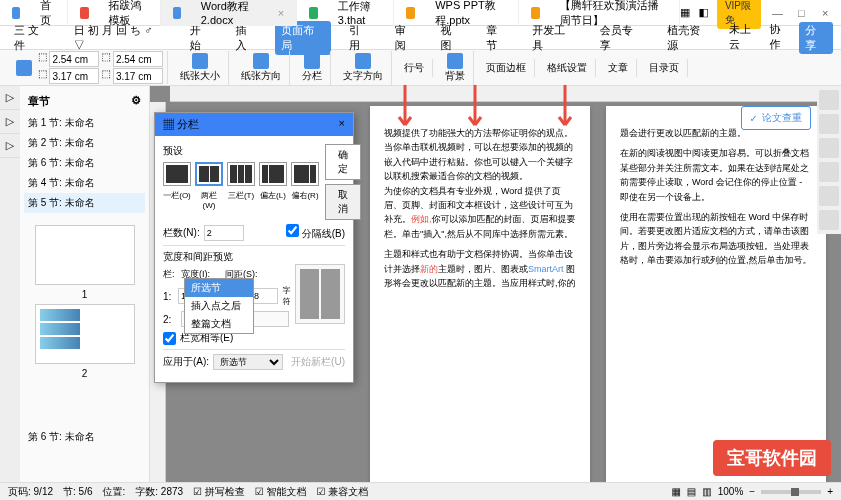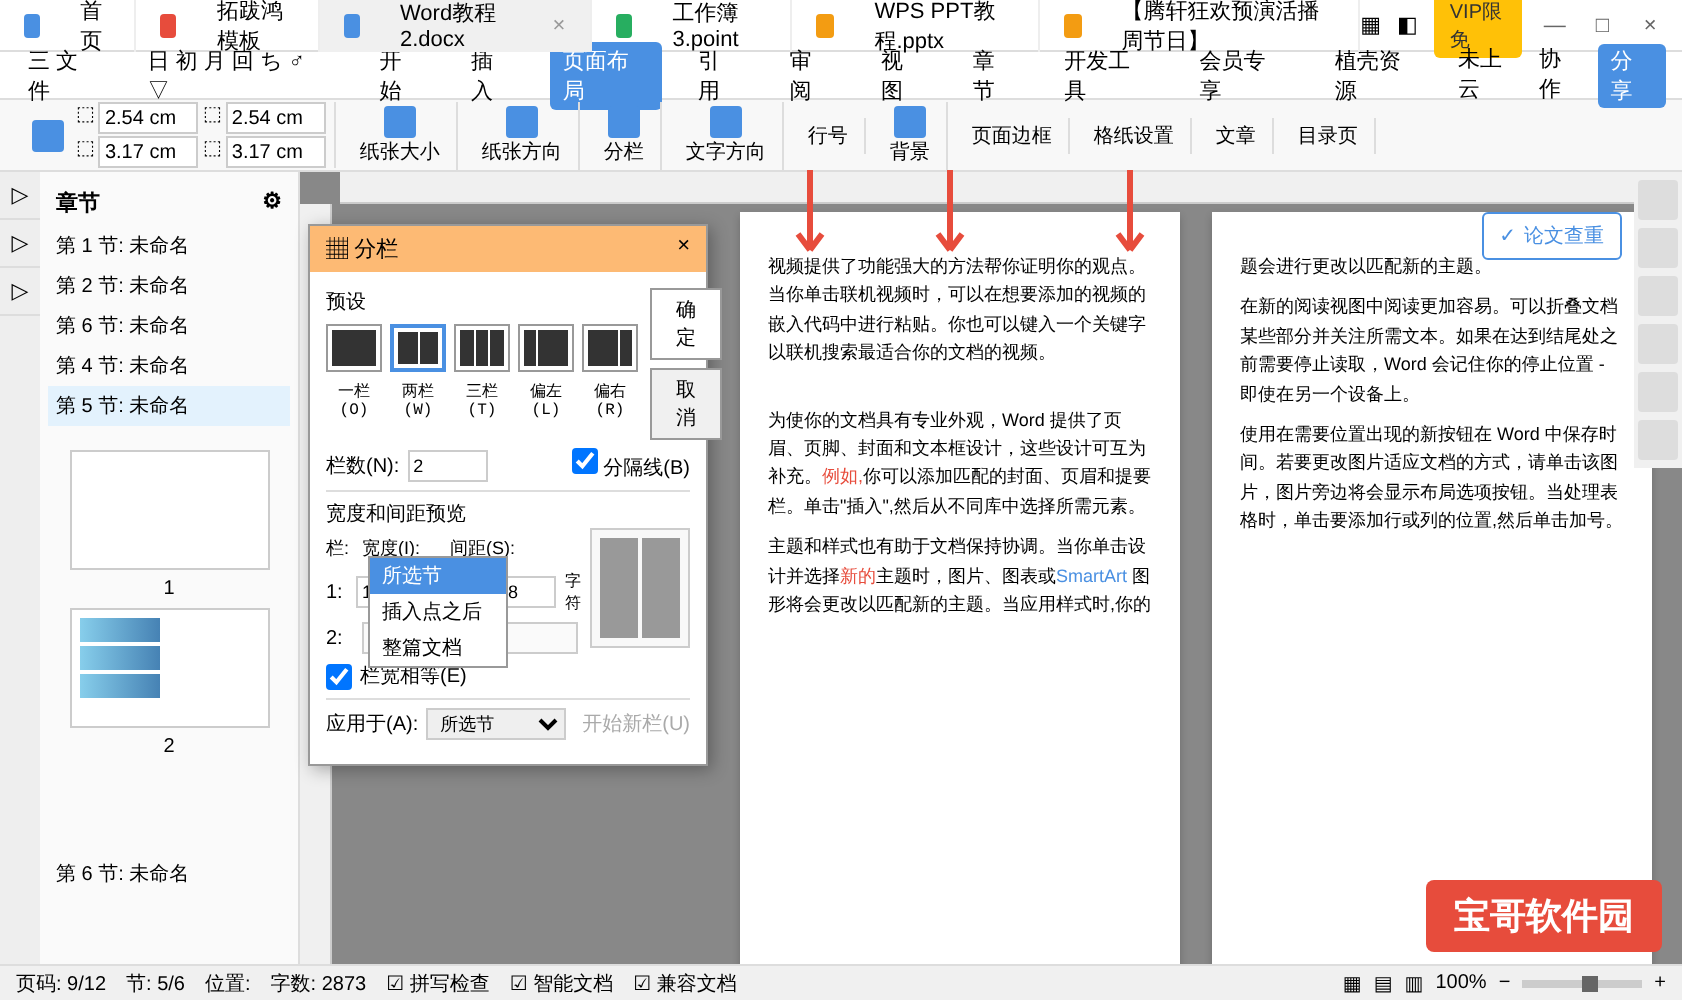--- a/index.html
+++ b/index.html
@@ -46,28 +46,28 @@
 .ruler-h { position: absolute; top: 0; left: 20px; right: 0; height: 16px; background: #f0f0f0; border-bottom: 1px solid #ccc; }
 .ruler-v { position: absolute; top: 16px; left: 0; width: 16px; bottom: 0; background: #f0f0f0; border-right: 1px solid #ccc; }
 .page { background: #fff; width: 220px; min-height: 400px; padding: 20px 14px; font-size: 9px; line-height: 1.6; box-shadow: 0 2px 4px rgba(0,0,0,0.2); }
 .red-text { color: #e74c3c; }
 .blue-text { color: #4a90e2; }
 .right-toolbar { position: absolute; right: 0; top: 86px; width: 24px; background: #f0f0f0; display: flex; flex-direction: column; gap: 4px; padding: 4px 0; }
 .right-tool { width: 20px; height: 20px; margin: 0 auto; background: #ddd; border-radius: 2px; }
 .review-btn { border: 1px solid #4a90e2; color: #4a90e2; padding: 4px 8px; border-radius: 3px; display: inline-flex; align-items: center; gap: 4px; font-size: 10px; }
 
 .dialog { position: absolute; left: 154px; top: 112px; width: 200px; background: #fff; border: 1px solid #999; box-shadow: 2px 2px 8px rgba(0,0,0,0.3); z-index: 100; }
-.dialog-title { background: #fdba74; padding: 4px 8px; display: flex; justify-content: space-between; font-size: 11px; }
+.dialog-title { background: #3b82f6; padding: 4px 8px; display: flex; justify-content: space-between; font-size: 11px; }
 .dialog-body { padding: 8px; font-size: 10px; }
 .preset-row { display: flex; gap: 4px; margin: 4px 0; }
 .preset-box { width: 28px; height: 24px; border: 1px solid #999; background: #fff; display: flex; gap: 1px; padding: 2px; cursor: pointer; }
 .preset-box.sel { border: 2px solid #4a90e2; }
 .preset-col { flex: 1; background: #333; }
 .preset-labels { display: flex; gap: 4px; font-size: 8px; }
-.preset-labels span { width: 28px; text-align: center; font-family: Liberation Mono, monospace; }
+.preset-labels span { width: 28px; text-align: center; }
 .dlg-row { display: flex; align-items: center; gap: 4px; margin: 4px 0; }
 .dlg-input { width: 40px; height: 16px; border: 1px solid #ccc; font-size: 9px; padding: 0 2px; }
 .dlg-btn { padding: 3px 12px; border: 1px solid #999; background: #f0f0f0; font-size: 10px; cursor: pointer; }
 .dlg-btn.primary { background: #fff; }
 .dlg-section { border-top: 1px solid #ddd; margin-top: 4px; padding-top: 4px; }
 .preview-box { width: 50px; height: 60px; border: 1px solid #ccc; background: #f8f8f8; float: right; display: flex; gap: 2px; padding: 4px; }
 .preview-col { flex: 1; background: #999; }
 .dropdown-open { position: absolute; left: 184px; top: 278px; width: 70px; background: #fff; border: 1px solid #999; z-index: 101; font-size: 10px; }
 .dropdown-item { padding: 2px 6px; cursor: pointer; }
 .dropdown-item.sel { background: #4a90e2; color: #fff; }
@@ -93,21 +93,21 @@
       <span class="tab-icon red"></span>
       <span>拓跋鸿模板</span>
     </div>
   <div class="tab active">
       <span class="tab-icon"></span>
       <span>Word教程2.docx</span>
       <span class="tab-close">×</span>
     </div>
   <div class="tab">
       <span class="tab-icon green"></span>
-      <span>工作簿3.point</span>
+      <span>工作簿3.that</span>
     </div>
   <div class="tab">
       <span class="tab-icon orange"></span>
       <span>WPS PPT教程.pptx</span>
     </div>
   <div class="tab">
       <span class="tab-icon orange"></span>
       <span>【腾轩狂欢预演活播周节日】</span>
     </div>
   <div class="titlebar-right">
@@ -247,21 +247,21 @@
       <div class="outline-item" style="margin-top:40px">第 6 节: 未命名</div>
     </div>
   </div>
 
   <div class="doc-area">
     <div class="ruler-h"></div>
     <div class="ruler-v"></div>
     <div style="margin-left:200px;display:flex;gap:16px">
       <div class="page">
         <p>视频提供了功能强大的方法帮你证明你的观点。当你单击联机视频时，可以在想要添加的视频的嵌入代码中进行粘贴。你也可以键入一个关键字以联机搜索最适合你的文档的视频。</p>
-        <p style="margin-top:19px"><span>为使你的文档具有专业外观，Word 提供了页眉、页脚、封面和文本框设计，这些设计可互为补充。</span><span class="red-text">例如,</span><span>你可以添加匹配的封面、页眉和提要栏。单击"插入",然后从不同库中选择所需元素。</span></p>
+        <p style="margin-top:0"><span>为使你的文档具有专业外观，Word 提供了页眉、页脚、封面和文本框设计，这些设计可互为补充。</span><span class="red-text">例如,</span><span>你可以添加匹配的封面、页眉和提要栏。单击"插入",然后从不同库中选择所需元素。</span></p>
         <p style="margin-top:6px"><span>主题和样式也有助于文档保持协调。当你单击设计并选择</span><span class="red-text">新的</span><span>主题时，图片、图表或</span><span class="blue-text">SmartArt</span><span> 图形将会更改以匹配新的主题。当应用样式时,你的</span></p>
       </div>
       <div class="page">
         <p>题会进行更改以匹配新的主题。</p>
         <p style="margin-top:6px">在新的阅读视图中阅读更加容易。可以折叠文档某些部分并关注所需文本。如果在达到结尾处之前需要停止读取，Word 会记住你的停止位置 - 即使在另一个设备上。</p>
         <p style="margin-top:6px">使用在需要位置出现的新按钮在 Word 中保存时间。若要更改图片适应文档的方式，请单击该图片，图片旁边将会显示布局选项按钮。当处理表格时，单击要添加行或列的位置,然后单击加号。</p>
       </div>
     </div>
     <div style="position:absolute;right:30px;top:20px">
       <span class="review-btn">✓ <span>论文查重</span></span>

